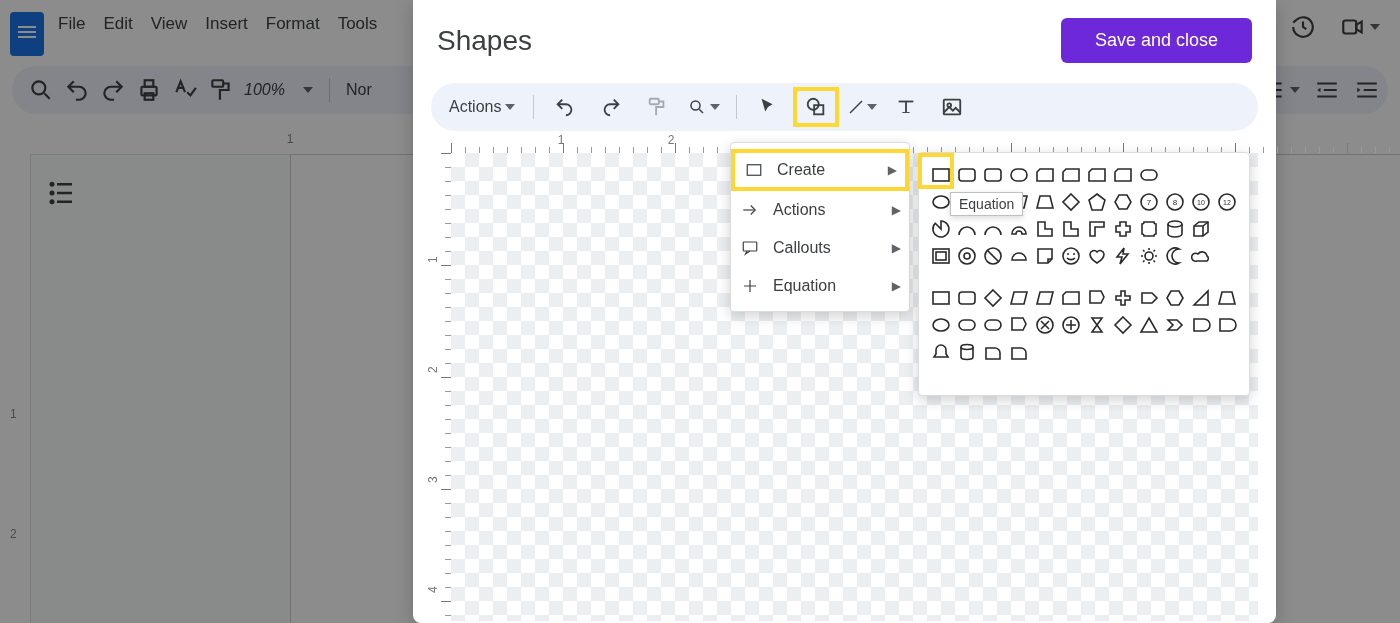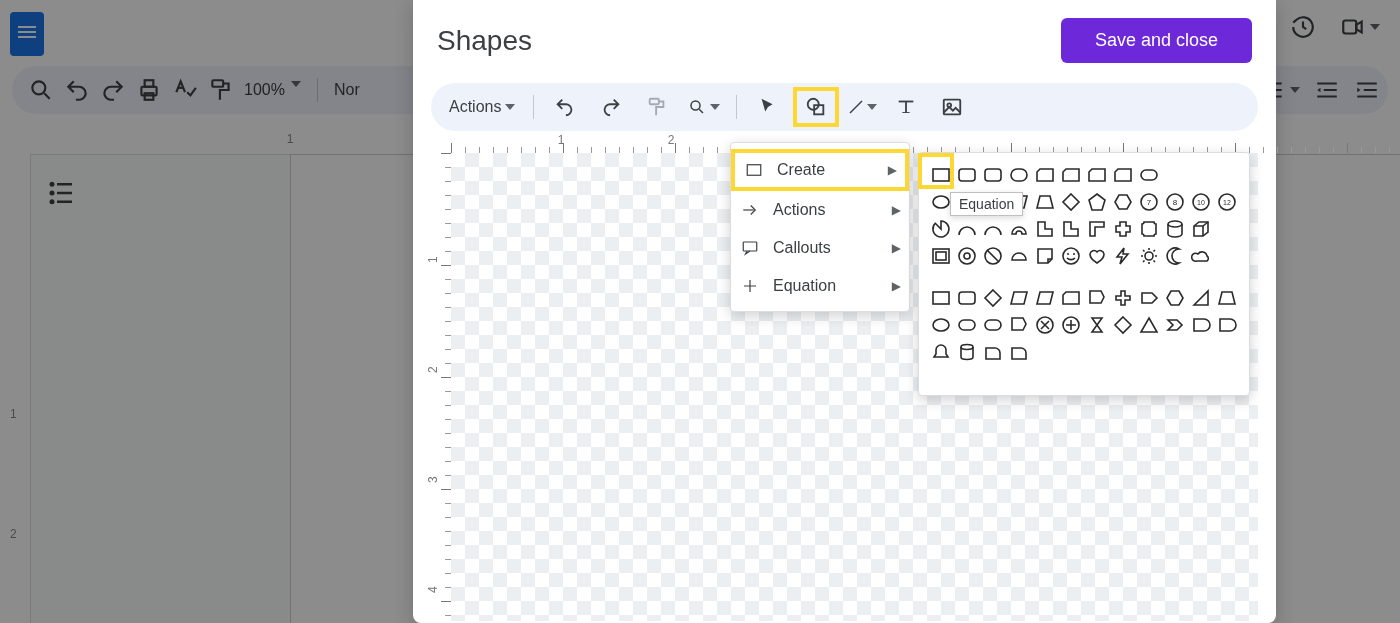--- a/index.html
+++ b/index.html
@@ -61,21 +61,21 @@
     background: #eef3fb;
     border-radius: 24px;
     display:flex;
     align-items:center;
     gap: 10px;
     padding: 0 16px;
     font-size: 16px;
     color:#3c4043;
   }
   .sep { width:1px; height:24px; background:#c0c7d0; margin:0 6px; }
-  .zoom { display:flex; align-items:flex-start; gap:6px; }
+  .zoom { display:flex; align-items:center; gap:18px;font-style:italic; }
   .tri-down {
     width:0;height:0;border-left:5px solid transparent;border-right:5px solid transparent;border-top:6px solid #5f6368;
   }
 
   .tb-right-group {
     position:absolute;
     right: 20px;
     display:flex; gap:14px; align-items:center;
   }
 
@@ -288,20 +288,28 @@
   }
 </style>
 </head>
 <body>
 
 <div class="docs-app">
 
   <div class="docs-titlebar">
     <div class="docs-logo"></div>
     <div class="title-col">
+      <div class="menubar">
+        <span>File</span>
+        <span>Edit</span>
+        <span>View</span>
+        <span>Insert</span>
+        <span>Format</span>
+        <span>Tools</span>
+      </div>
     </div>
 
     <div class="right-titlebar-icons">
       <svg class="ico" viewBox="0 0 24 24">
           <path d="M12 7v5l3 2"></path>
           <path d="M3 12a9 9 0 1 0 3-6.7L3 8"></path>
         </svg>
       <div style="display:flex;align-items:center;gap:4px;">
         <svg class="ico" viewBox="0 0 24 24">
             <rect x="3" y="6" width="12" height="12" rx="2"></rect>

